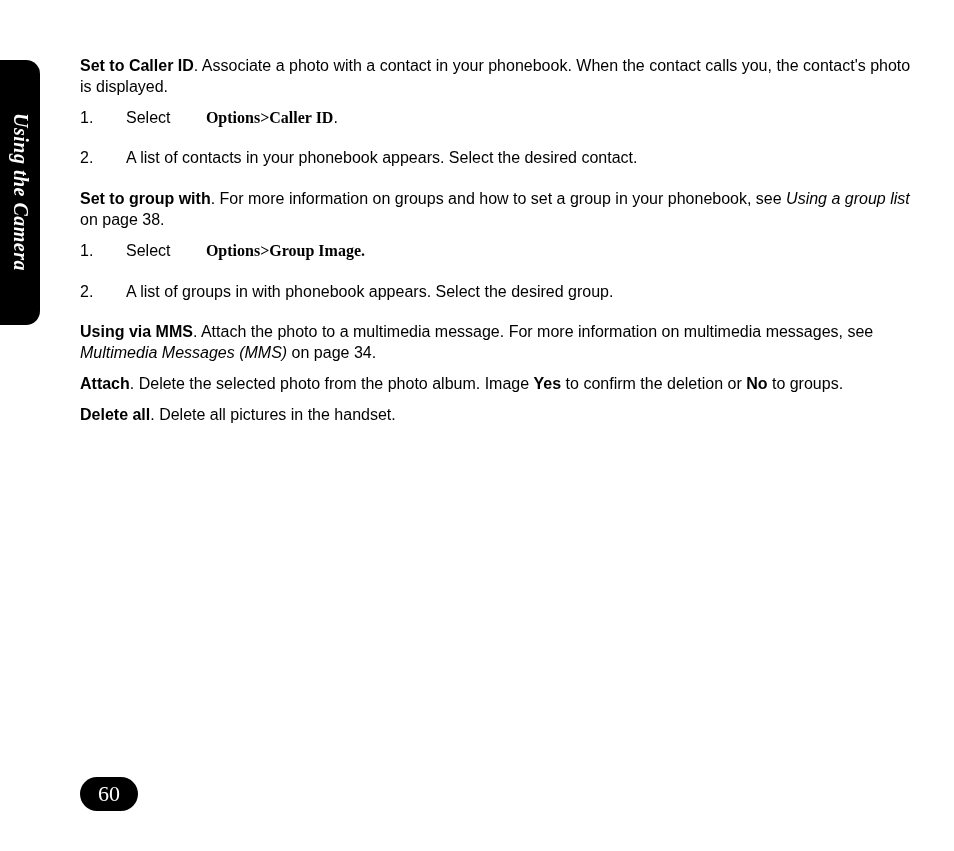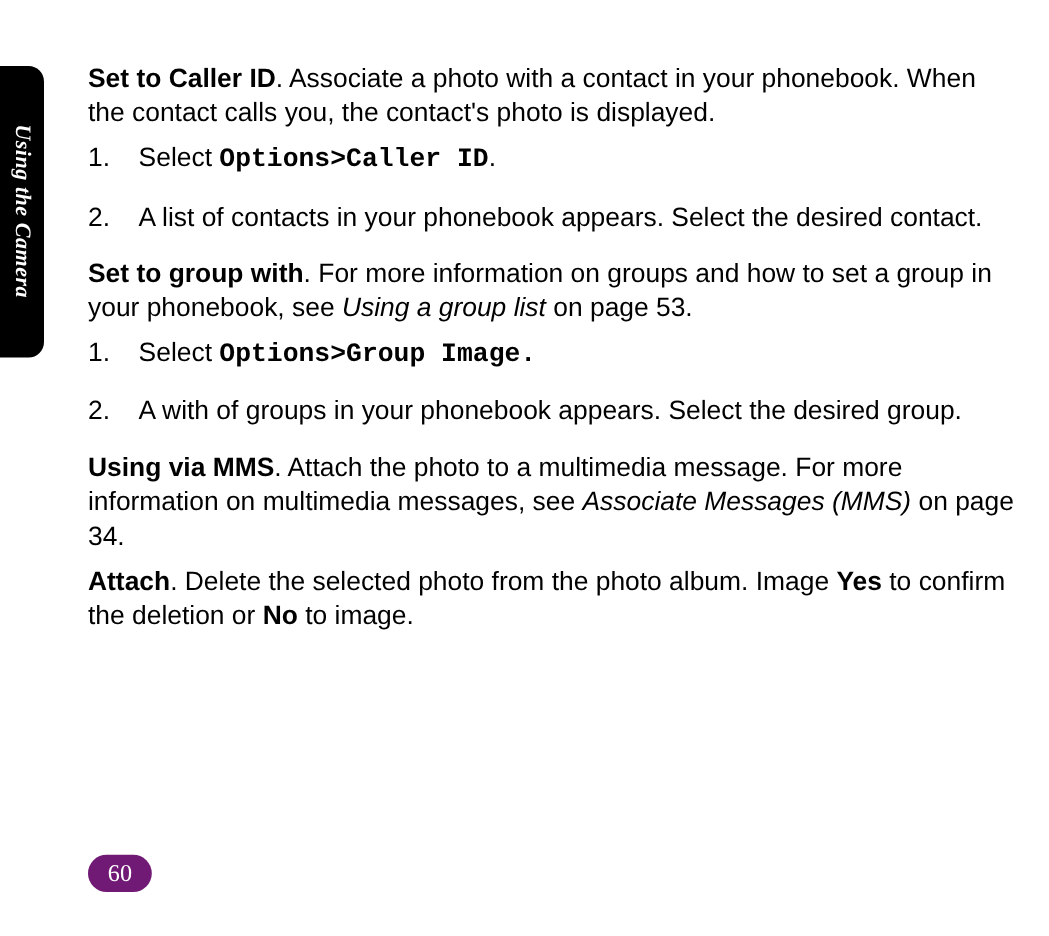--- a/index.html
+++ b/index.html
@@ -33,50 +33,51 @@
     font-weight: bold;
     font-size: 20px;
     letter-spacing: 0.5px;
     font-family: "Times New Roman", Times, serif;
   }
   .content {
     position: absolute;
     top: 56px;
     left: 80px;
     right: 30px;
-    font-size: 24px;
+    font-size: 16px;
     line-height: 1.3;
   }
   .content p {
     margin: 0 0 10px 0;
   }
   .step {
     display: flex;
     margin: 6px 0 20px 0;
   }
   .step .num {
     width: 46px;
     flex: 0 0 46px;
   }
   .step .txt {
     flex: 1;
   }
   .bold { font-weight: bold; }
   .italic { font-style: italic; }
   .menu {
-    font-family: Liberation Mono, monospace;
+    font-family: Liberation Serif, serif;
     font-weight: bold;
+    margin-left: 31px;
   }
   .page-badge {
     position: absolute;
     left: 80px;
     bottom: 40px;
     width: 58px;
     height: 34px;
-    background: #701a75;
+    background: #000000;
     border-radius: 18px;
     display: flex;
     align-items: center;
     justify-content: center;
     color: #fff;
     font-family: "Times New Roman", Times, serif;
     font-size: 22px;
   }
 </style>
 </head>
@@ -96,39 +97,42 @@
     <div class="txt">
       <span>Select </span><span class="menu">Options&gt;Caller ID</span><span>.</span>
     </div>
   </div>
   <div class="step">
     <div class="num">2.</div>
     <div class="txt"> A list of contacts in your phonebook appears. Select the desired contact.</div>
   </div>
 
   <p>
-    <span class="bold">Set to group with</span><span>. For more information on groups and how to set a group in your phonebook, see </span><span class="italic">Using a group list</span><span> on page 53.</span>
+    <span class="bold">Set to group with</span><span>. For more information on groups and how to set a group in your phonebook, see </span><span class="italic">Using a group list</span><span> on page 38.</span>
   </p>
   <div class="step">
     <div class="num">1.</div>
     <div class="txt">
       <span>Select </span><span class="menu">Options&gt;Group Image.</span>
     </div>
   </div>
   <div class="step">
     <div class="num">2.</div>
-    <div class="txt"> A with of groups in your phonebook appears. Select the desired group.</div>
+    <div class="txt"> A list of groups in with phonebook appears. Select the desired group.</div>
   </div>
 
   <p>
-    <span class="bold">Using via MMS</span><span>. Attach the photo to a multimedia message. For more information on multimedia messages, see </span><span class="italic">Associate Messages (MMS)</span><span>  on page 34.</span>
+    <span class="bold">Using via MMS</span><span>. Attach the photo to a multimedia message. For more information on multimedia messages, see </span><span class="italic">Multimedia Messages (MMS)</span><span>  on page 34.</span>
   </p>
 
   <p>
-    <span class="bold">Attach</span><span>. Delete the selected photo from the photo album. Image </span><span class="bold">Yes</span><span> to confirm the deletion or </span><span class="bold">No</span><span> to image.</span>
+    <span class="bold">Attach</span><span>. Delete the selected photo from the photo album. Image </span><span class="bold">Yes</span><span> to confirm the deletion or </span><span class="bold">No</span><span> to groups.</span>
   </p>
 
+  <p>
+    <span class="bold">Delete all</span><span>. Delete all pictures in the handset.</span>
+  </p>
 
 </div>
 
 <div class="page-badge">
   <span>60</span>
 </div>
 
 </body></html>

